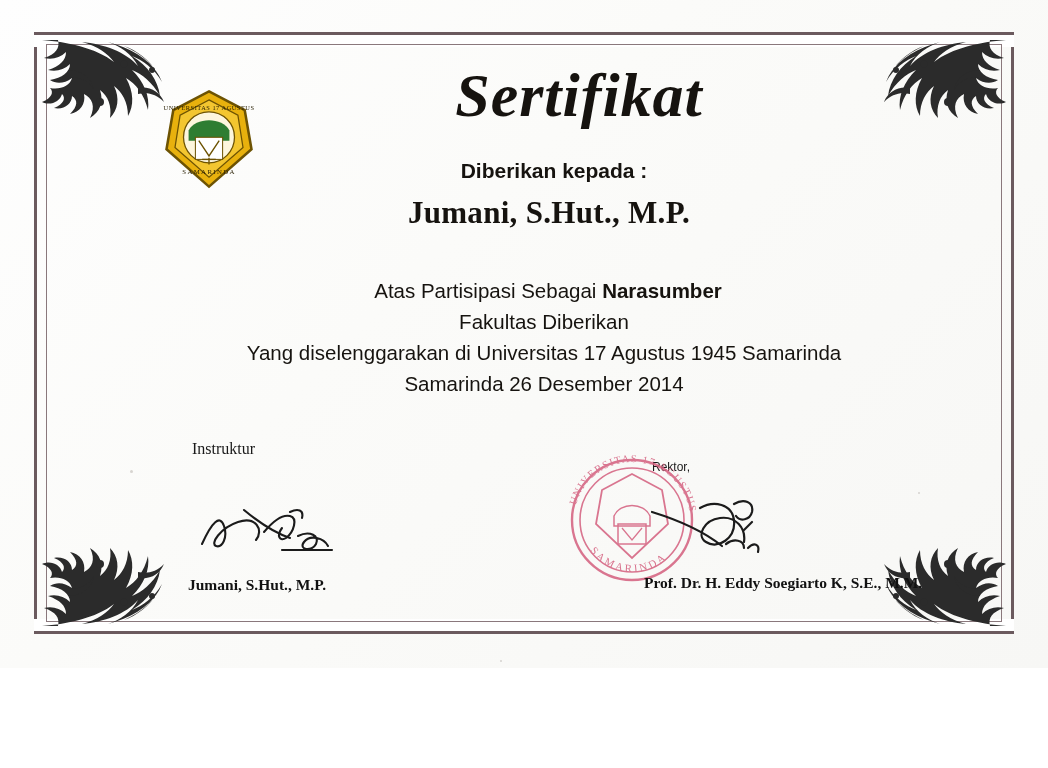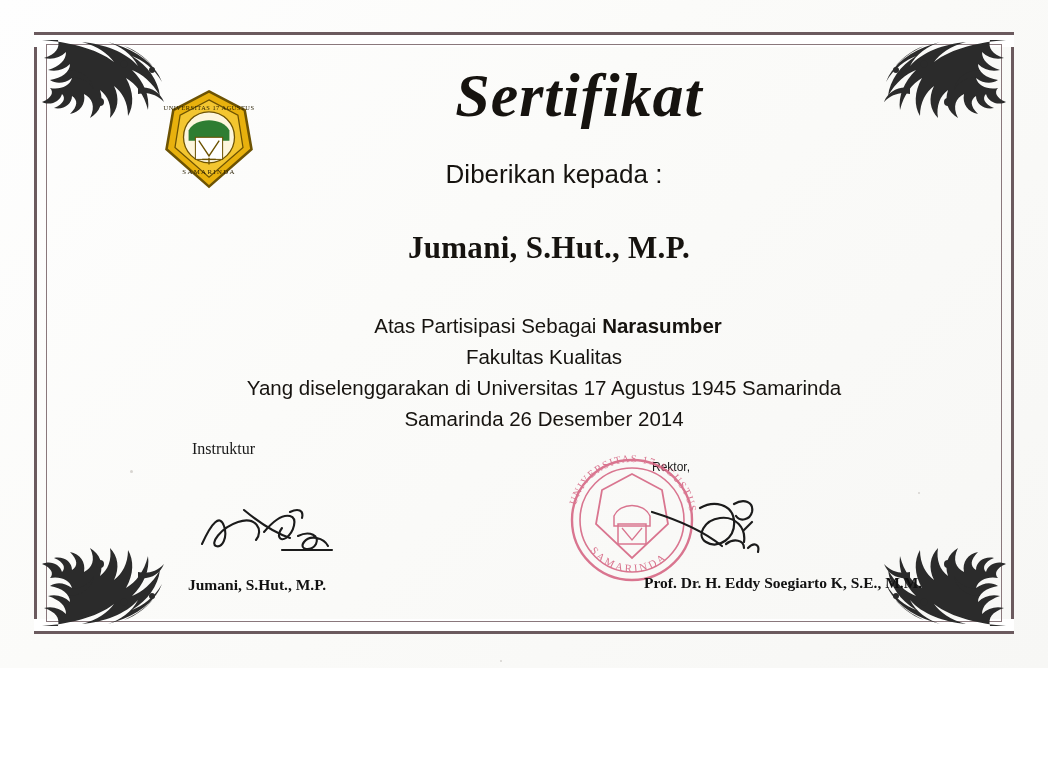--- a/index.html
+++ b/index.html
@@ -96,23 +96,24 @@
     font-family: "Liberation Serif", serif;
     font-weight: bold;
     font-style: italic;
     font-size: 62px;
     letter-spacing: 1px;
     margin: 0 0 28px 0;
     padding-left: 70px;
   }
 
   .given-to {
-    font-size: 26px;
-    margin: 0 0 40px 0;
+    font-size: 21px;
+    margin: 0 0 12px 0;
     padding-left: 20px;
+    font-weight: bold;
   }
 
   .recipient {
     font-family: "Liberation Serif", serif;
     font-weight: bold;
     font-size: 31px;
     margin: 0 0 44px 0;
     padding-left: 10px;
     letter-spacing: 0.3px;
   }
@@ -269,21 +270,21 @@
   </div>
 
   <div class="content">
     <div class="title">Sertifikat</div>
     <div class="given-to">Diberikan kepada :</div>
     <div class="recipient">Jumani, S.Hut., M.P.</div>
 
     <div class="body-line b1">
       <span>Atas Partisipasi Sebagai </span><b>Narasumber</b>
     </div>
-    <div class="body-line">Fakultas Kualitas</div>
+    <div class="body-line">Fakultas Diberikan</div>
     <div class="body-line">Yang diselenggarakan di Universitas 17 Agustus 1945 Samarinda</div>
     <div class="body-line">Samarinda 26 Desember 2014</div>
   </div>
 
   <div class="sig-left-label">Instruktur</div>
   <div class="sig-scribble-left">
     <svg viewBox="0 0 160 80" fill="none" stroke="currentColor" stroke-width="2.1" stroke-linecap="round" xmlns="http://www.w3.org/2000/svg">
       <path d="M16 52 C26 30 34 22 38 34 C42 46 36 56 30 54 C24 52 34 36 52 30 C70 24 78 38 70 48"></path>
       <path d="M58 18 C70 28 86 40 104 46"></path>
       <path d="M78 40 C88 28 96 22 104 24 C112 26 108 40 100 46 C94 50 90 44 96 36"></path>

